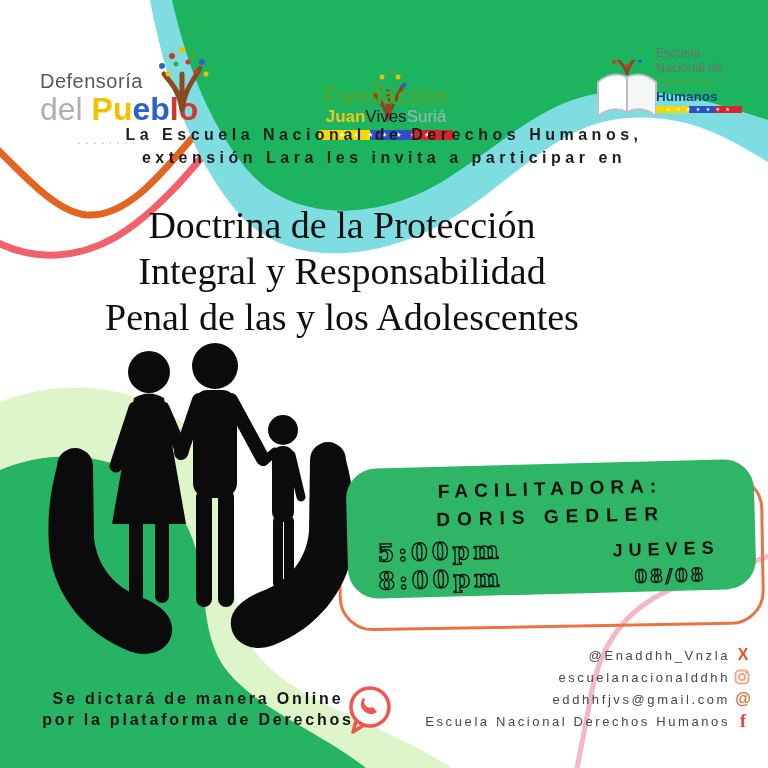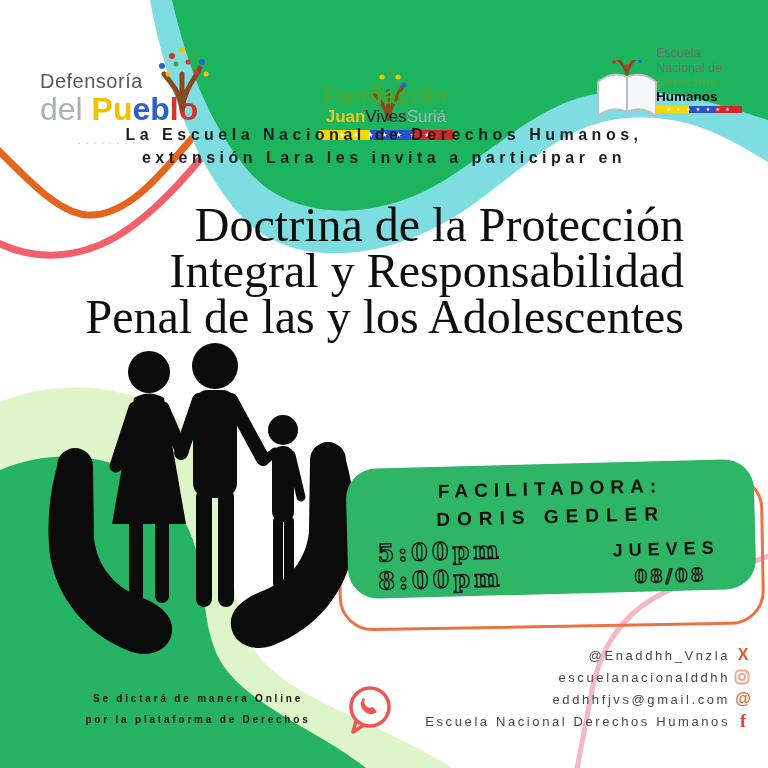--- a/index.html
+++ b/index.html
@@ -24,27 +24,27 @@
   .flag{position:relative;height:10px;width:134px;margin:3px auto 0;
         background:linear-gradient(to right,#f4d800 0 38%,#2b50c8 38% 69%,#d8242c 69% 100%);}
   .flag::after{content:"★ ★ ★ ★ ★ ★ ★";position:absolute;inset:0;color:#fff;font-size:7px;
         line-height:10px;text-align:center;letter-spacing:3px;}
   .flag.small{width:86px;height:7px;margin:2px 0 0 0;}
   .flag.small::after{font-size:5px;line-height:7px;letter-spacing:2px;}
 
   .logo-esc{left:598px;top:46px;width:164px;}
   .esc-text{margin-left:58px;font-size:12.5px;line-height:14.5px;color:#6f6f6f;}
   .esc-green{color:#3fae49;font-weight:700;font-size:13.5px;}
-  .esc-dark{color:#000000;font-weight:700;font-size:13.5px;}
+  .esc-dark{color:#0c4a6e;font-weight:700;font-size:13.5px;}
 
   
   .header{left:0;top:124px;width:768px;text-align:center;font-weight:700;font-size:16px;
           line-height:22.5px;letter-spacing:4.5px;color:#1d1d1d;z-index:6;}
-  .title{left:0;top:202px;width:684px;text-align:right;font-family:"Liberation Serif",serif;
-         font-size:48px;line-height:46px;color:#0e0e0e;z-index:6;}
+  .title{left:0;top:202px;width:684px;text-align:center;font-family:"Liberation Serif",serif;
+         font-size:38px;line-height:46px;color:#0e0e0e;z-index:6;}
 
   
   .event-outline{left:338px;top:478px;width:420px;height:144px;border:3px solid #ed7243;
                  border-radius:34px;transform:rotate(-1deg);z-index:3;}
   .event-box{left:347px;top:464px;width:408px;height:130px;background:#2eb566;border-radius:30px;
              transform:rotate(-1.5deg);z-index:5;color:#101010;}
   .fac-label{position:absolute;top:14px;width:100%;text-align:center;font-weight:700;
              font-size:19px;letter-spacing:6px;}
   .fac-name{position:absolute;top:42px;width:100%;text-align:center;font-weight:700;
             font-size:19px;letter-spacing:7px;}
@@ -52,21 +52,21 @@
   .time2{position:absolute;top:98px;left:30px;}
   .outline-num{font-family:"DejaVu Serif",serif;font-weight:700;font-size:24px;letter-spacing:4px;color:#141414;}
   .outline-num.sm{font-size:18px;letter-spacing:3px;}
   @supports (-webkit-text-stroke: 1px black){
     .outline-num{-webkit-text-stroke:1.4px #141414;color:transparent;}
   }
   .day{position:absolute;top:78px;right:36px;font-weight:700;font-size:18px;letter-spacing:6px;}
   .date{position:absolute;top:104px;right:50px;}
 
   
-  .online-text{left:16px;top:688px;width:364px;text-align:center;font-weight:700;font-size:10px;
+  .online-text{left:16px;top:688px;width:364px;text-align:center;font-weight:700;font-size:16px;
                letter-spacing:2.8px;line-height:21px;color:#141414;z-index:6;}
   .wa-icon{left:344px;top:682px;z-index:6;}
   .social{right:16px;top:644px;width:360px;z-index:6;}
   .social-row{display:flex;justify-content:flex-end;align-items:center;height:22px;gap:4px;}
   .social-text{font-size:13px;letter-spacing:2.6px;color:#474747;}
   .si{width:18px;text-align:center;font-weight:700;}
   .si-x{color:#e2562b;font-size:16px;}
   .si-at{color:#e2682e;font-size:16px;}
   .si-f{color:#e8403a;font-family:"Liberation Serif",serif;font-size:18px;}
   .z1{z-index:1;} .z2{z-index:2;} .z4{z-index:4;}

